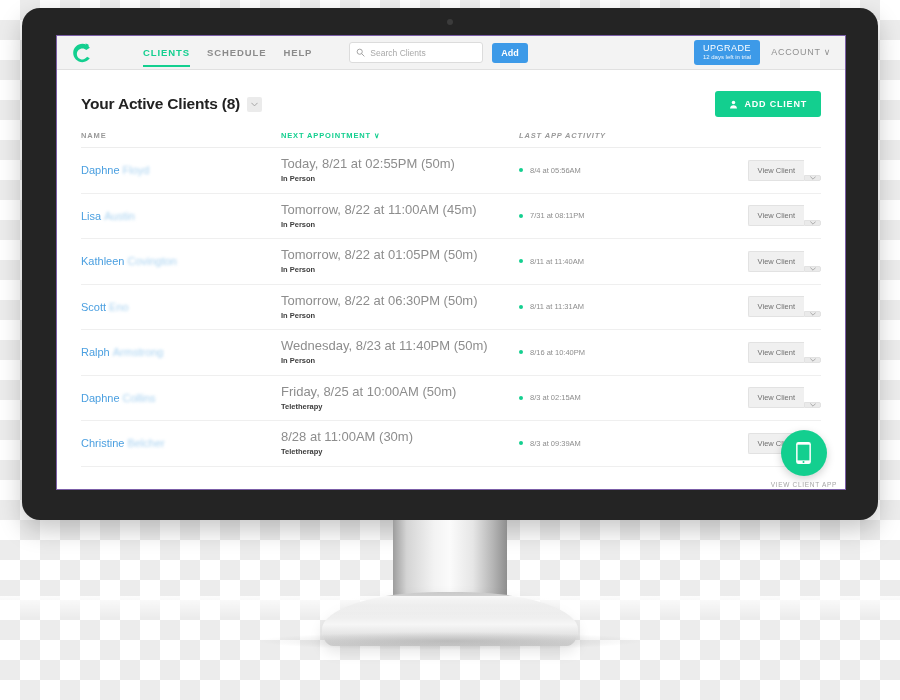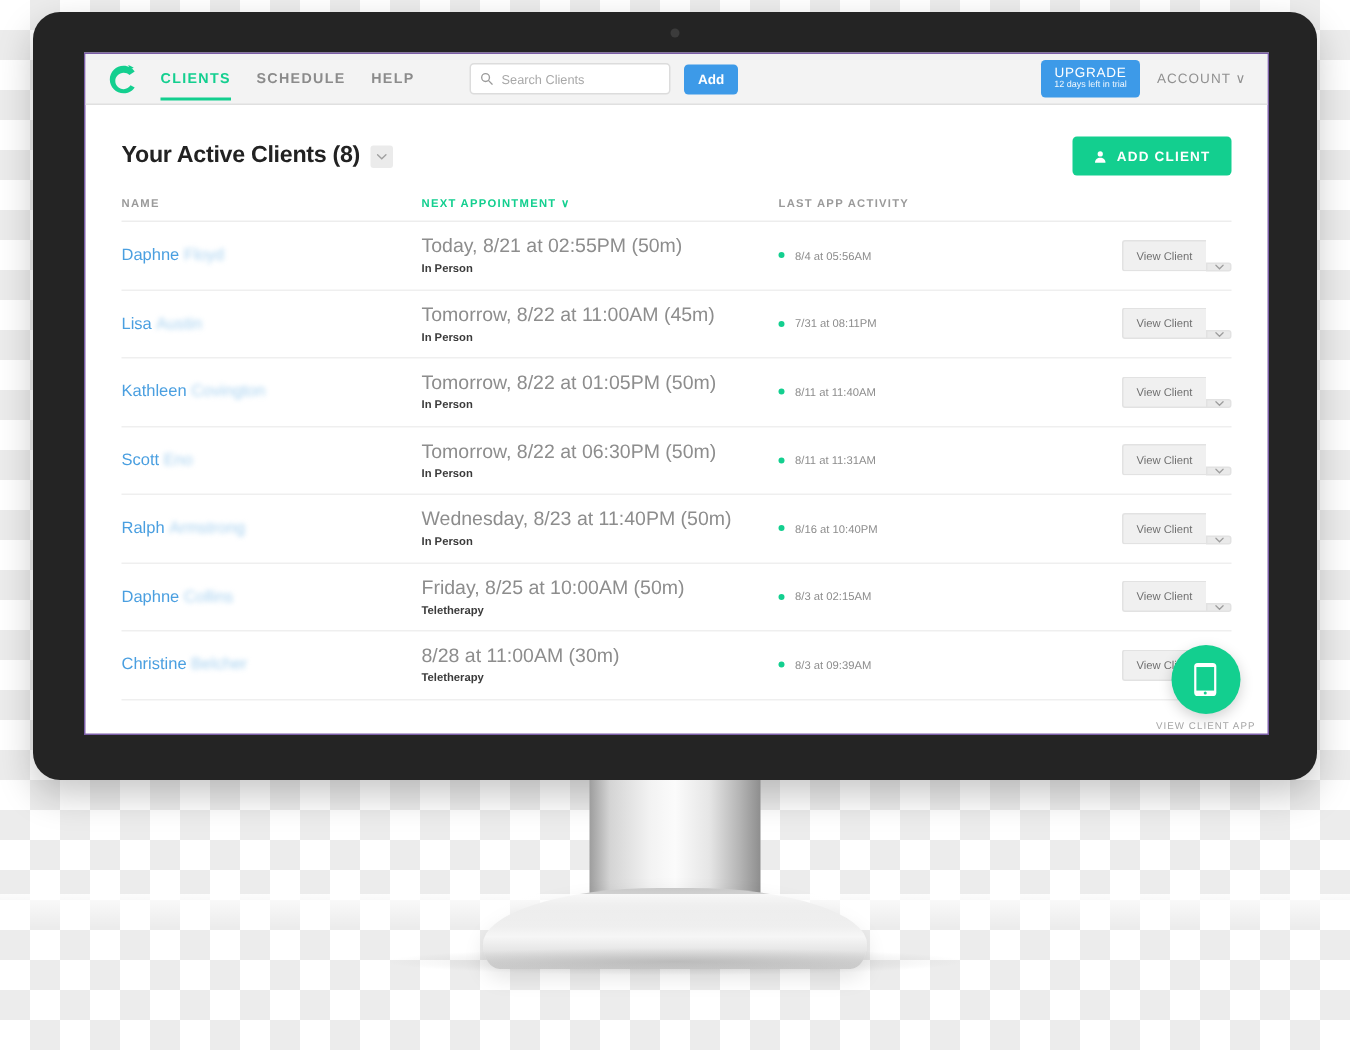--- a/index.html
+++ b/index.html
@@ -56,21 +56,21 @@
   .navbar{
     height:33px;background:#f3f3f3;border-bottom:1px solid #e0e0e0;
     display:flex;align-items:center;padding:0 14px;position:relative;
   }
   .logo{width:22px;height:22px;margin-right:14px;flex:none;}
   .navlinks{display:flex;align-items:center;gap:17px;}
   .navlink{
     font-size:9.5px;letter-spacing:.9px;color:#8b8b8b;font-weight:bold;
     position:relative;padding:9px 0 9px;cursor:pointer;
   }
-  .navlink.active{color:#13cf8f;}
+  .navlink.active{color:#13cf8f;margin-left:36px;}
   .navlink.active:after{
     content:"";position:absolute;left:0;right:0;bottom:0;height:2.5px;background:#13cf8f;
   }
   .searchwrap{
     margin-left:37px;display:flex;align-items:center;
     width:120px;height:19px;background:#fff;border:1px solid #dcdcdc;border-radius:3px;padding:0 6px;
   }
   .search-ico{width:9px;height:9px;flex:none;margin-right:5px;}
   .search-ph{font-size:8.5px;color:#a8a8a8;}
   .add-btn{
@@ -99,21 +99,21 @@
     font-size:9px;font-weight:bold;letter-spacing:.8px;padding:8px 14px;cursor:pointer;
     display:flex;align-items:center;gap:7px;font-family:inherit;
   }
 
   
   .thead{display:flex;align-items:center;padding-bottom:7px;border-bottom:1px solid #ededed;}
   .th{font-size:7.5px;font-weight:bold;letter-spacing:.85px;color:#9a9a9a;}
   .th.sorted{color:#13cf8f;}
   .c-name{width:200px;}
   .c-appt{width:238px;}
-  .c-act{width:228px;}
+  .c-act{width:228px;font-style:italic;}
   .c-act-btn{flex:1;}
 
   .row{display:flex;align-items:center;height:44.5px;border-bottom:1px solid #efefef;}
   .cname{width:200px;font-size:11px;color:#4a9fe0;cursor:pointer;}
   .cname .last{color:#a9d2f0;filter:blur(1.6px);margin-left:3px;}
   .cappt{width:238px;}
   .appt-when{font-size:13px;color:#8d8d8d;line-height:1.45;}
   .appt-type{font-size:7.5px;color:#3b3b3b;font-weight:bold;line-height:1.45;}
   .cact{width:228px;display:flex;align-items:center;gap:7px;}
   .dot{width:4px;height:4px;border-radius:50%;background:#13cf8f;flex:none;}

